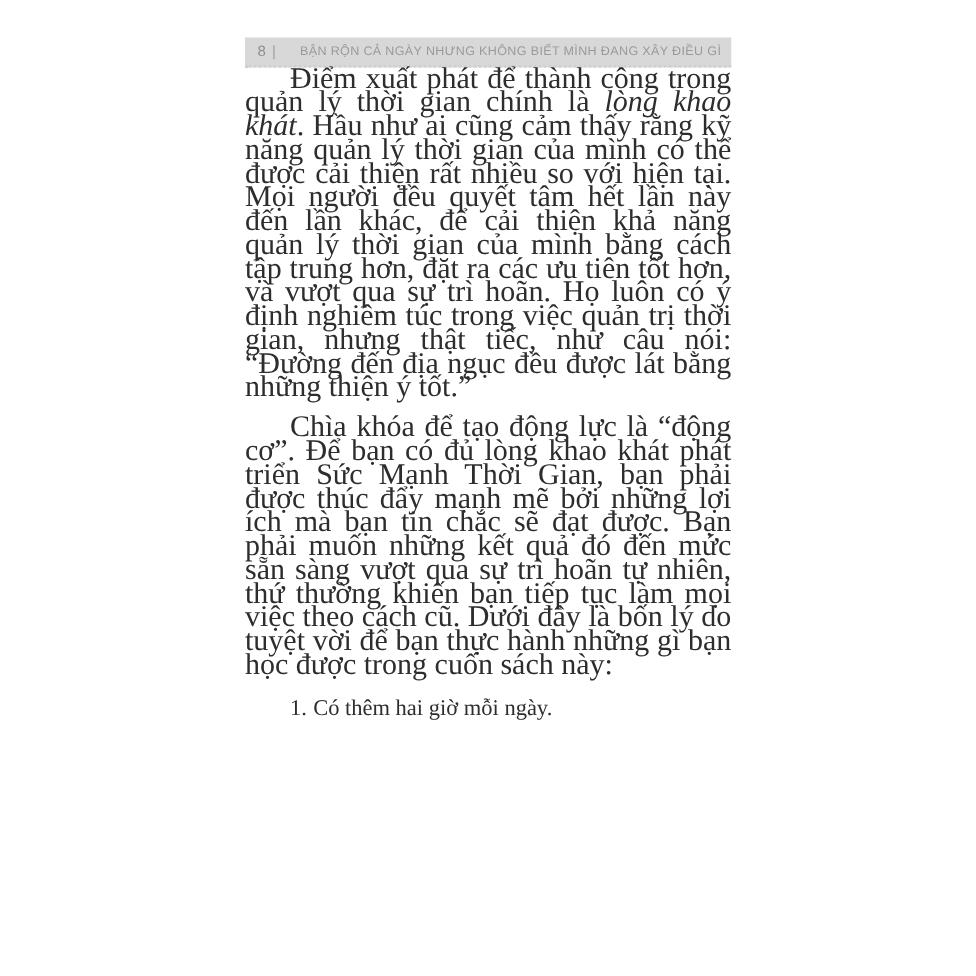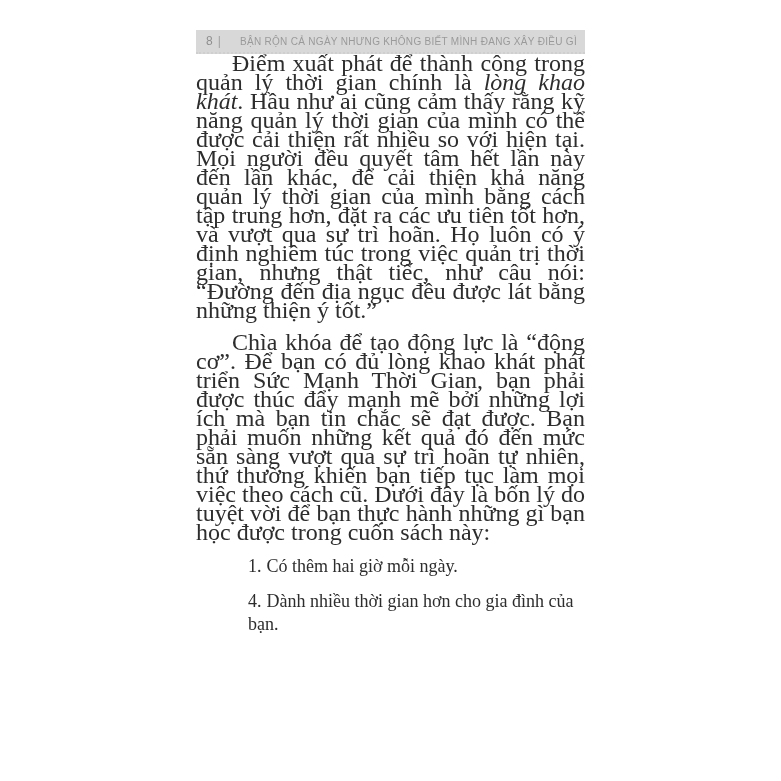--- a/index.html
+++ b/index.html
@@ -76,21 +76,21 @@
   ol.benefit-list {
     list-style: none;
     margin: 4px 0 0 0;
     padding: 0 0 0 36px;
   }
   ol.benefit-list li {
     font-family: "Liberation Serif", serif;
     font-size: 18px;
     line-height: 23.5px;
     color: #2d2d2d;
-    margin: 0 0 11px 16px;
+    margin: 0 0 11px 0;
   }
   ol.benefit-list li .marker {
     margin-right: 5px;
   }
 </style>
 </head>
 <body>
 
 <div class="canvas">
   <div class="page-content">
@@ -104,18 +104,17 @@
     </div>
 
 
     <div class="body-text">
       <p><span>Điểm xuất phát để thành công trong quản lý thời gian chính là </span><em>lòng khao khát</em><span>. Hầu như ai cũng cảm thấy rằng kỹ năng quản lý thời gian của mình có thể được cải thiện rất nhiều so với hiện tại. Mọi người đều quyết tâm hết lần này đến lần khác, để cải thiện khả năng quản lý thời gian của mình bằng cách tập trung hơn, đặt ra các ưu tiên tốt hơn, và vượt qua sự trì hoãn. Họ luôn có ý định nghiêm túc trong việc quản trị thời gian, nhưng thật tiếc, như câu nói: “Đường đến địa ngục đều được lát bằng những thiện ý tốt.”</span></p>
 
       <p>Chìa khóa để tạo động lực là “động cơ”. Để bạn có đủ lòng khao khát phát triển Sức Mạnh Thời Gian, bạn phải được thúc đẩy mạnh mẽ bởi những lợi ích mà bạn tin chắc sẽ đạt được. Bạn phải muốn những kết quả đó đến mức sẵn sàng vượt qua sự trì hoãn tự nhiên, thứ thường khiến bạn tiếp tục làm mọi việc theo cách cũ. Dưới đây là bốn lý do tuyệt vời để bạn thực hành những gì bạn học được trong cuốn sách này:</p>
 
       <ol class="benefit-list">
         <li><span class="marker">1.</span><span>Có thêm hai giờ mỗi ngày.</span></li>
-        <li><span class="marker">4.</span><span>Dành nhiều thời gian hơn cho gia đình của bạn.</span></li>
       </ol>
     </div>
 
   </div>
 </div>
 
 </body></html>

